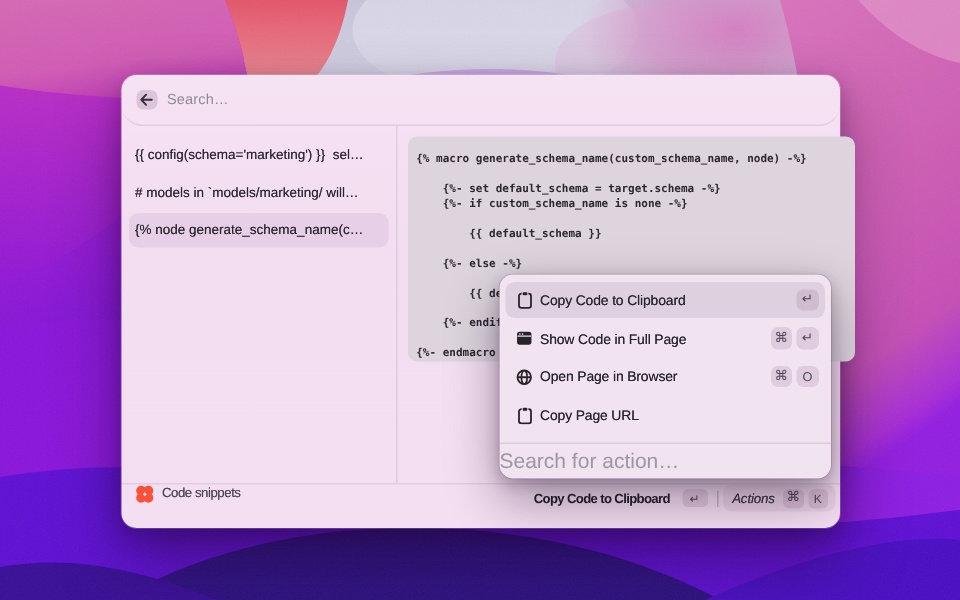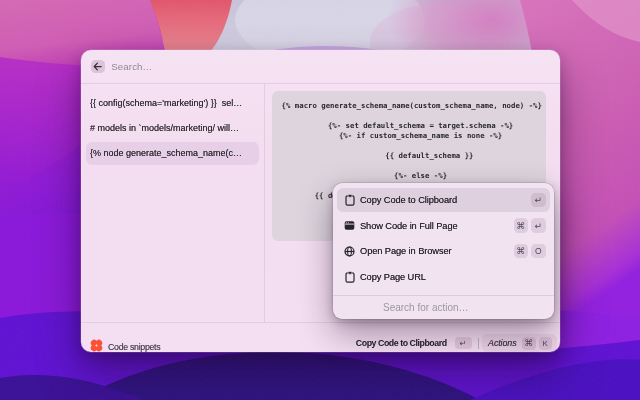--- a/index.html
+++ b/index.html
@@ -7,41 +7,41 @@
          font-family:"Liberation Sans","DejaVu Sans",sans-serif;
          -webkit-font-smoothing:antialiased;}
   #wallpaper{position:absolute;inset:0;}
 
   
   .window{position:absolute;left:80.5px;top:49.5px;width:479px;height:302.5px;
           border-radius:10px;background:linear-gradient(180deg,#f5e2f3 0%,#f3ddf0 40%,#f4def1 100%);
           box-shadow:0 0 0 0.5px rgba(255,255,255,0.25), 0 22px 45px rgba(30,5,45,0.45), 0 5px 14px rgba(30,5,45,0.28);
           display:flex;flex-direction:column;}
   .header{height:33.5px;display:flex;align-items:center;padding-left:10px;
-          border-bottom:1px solid rgba(70,25,70,0.10);flex:0 0 auto;}
+          border-bottom:1px solid rgba(70,25,70,0.10);flex:0 0 auto;border-radius:14px;}
   .back-btn{width:14.5px;height:13px;border-radius:4.5px;background:rgba(100,50,95,0.17);
             display:flex;align-items:center;justify-content:center;border:none;padding:0;}
   .back-arrow{display:flex;align-items:center;justify-content:center;}
   .search-ph{margin-left:6.3px;font-size:9.7px;color:#8f8996;letter-spacing:0.1px;}
 
   .body{flex:1 1 auto;display:flex;min-height:0;}
   .sidebar{width:183.5px;flex:0 0 auto;padding:7.5px 5.5px 0 5.5px;box-sizing:border-box;}
   .item{height:23px;margin-bottom:2px;border-radius:6px;display:flex;align-items:center;
         padding:0 4px;font-size:9px;color:#29262e;white-space:pre;overflow:hidden;letter-spacing:0;text-shadow:0 0 0.3px rgba(41,38,46,0.7);}
   .item.selected{background:#e7d0e7;}
   .vdivider{width:1px;background:rgba(70,25,70,0.10);flex:0 0 auto;}
   .detail{flex:1 1 auto;padding:6.5px 0 0 7px;}
-  .codeblock{background:#ddd4dd;border-radius:6px;width:274px;height:150px;
+  .codeblock{background:#ddd4dd;border-radius:6px;width:298px;height:150px;
              padding:10.5px 0 0 5.5px;box-sizing:border-box;
              font-family:"DejaVu Sans Mono",monospace;font-size:7.33px;font-weight:600;
-             line-height:9.95px;color:#2b2830;text-align:center;}
+             line-height:9.95px;color:#2b2830;}
   .cl{white-space:pre;min-height:9.95px;}
 
   .footer{flex:0 0 auto;height:30px;border-top:1px solid rgba(70,25,70,0.09);
-          display:flex;align-items:flex-end;padding:0 2.5px 0 9.5px;box-sizing:border-box;}
+          display:flex;align-items:flex-start;padding:0 2.5px 0 9.5px;box-sizing:border-box;}
   .app-name{margin-left:5px;font-size:8.8px;font-weight:500;color:#4b4752;letter-spacing:-0.3px;text-shadow:0 0 0.3px rgba(75,71,82,0.7);}
   .footer-right{margin-left:auto;display:flex;align-items:center;}
   .primary-label{font-size:8.8px;font-weight:700;color:#232028;letter-spacing:-0.45px;}
   .kbd{display:flex;align-items:center;justify-content:center;border-radius:4px;
        background:rgba(105,55,100,0.13);color:#4c4754;
        font-family:"DejaVu Sans",sans-serif;}
   .kbd.enter-main{width:17px;height:11.5px;font-size:8px;margin-left:8px;border-radius:3.5px;}
   .fsep{width:1px;height:11px;background:rgba(40,20,40,0.22);margin:0 0 0 6px;}
   .actions-group{display:flex;align-items:center;height:18px;border-radius:5.5px;
                  background:rgba(100,50,95,0.065);padding:0 5px 0 6.5px;margin-left:3px;}
@@ -58,22 +58,22 @@
   .panel-rows{padding:5px 4px 4.5px 4px;}
   .action-row{height:24px;border-radius:6px;display:flex;align-items:center;
               padding:0 4.5px 0 7px;margin-bottom:1.5px;}
   .action-row.selected{background:#ded0de;}
   .action-icon{width:11px;height:12px;flex:0 0 auto;display:flex;align-items:center;justify-content:center;}
   .action-label{margin-left:5px;font-size:9.3px;font-weight:500;color:#26232b;letter-spacing:-0.1px;text-shadow:0 0 0.3px rgba(38,35,43,0.75);}
   .action-keys{margin-left:auto;display:flex;align-items:center;gap:3px;}
   .kbd.pk{width:14.5px;height:14.5px;font-size:9px;border-radius:4.5px;color:#4e4956;}
   .kbd.pk.letter{font-family:"Liberation Sans","DejaVu Sans",sans-serif;font-size:8.5px;font-weight:500;}
   .panel-divider{height:1px;background:rgba(70,25,70,0.11);flex:0 0 auto;}
-  .panel-search{flex:1 1 auto;display:flex;align-items:center;padding-left:10px;
-                font-size:10px;color:#9d96a4;margin-left:40px;}
+  .panel-search{flex:1 1 auto;display:flex;align-items:center;
+                font-size:14px;color:#9d96a4;}
 </style>
 </head>
 <body>
 
 <div id="stage">
 
   <svg id="wallpaper" width="640" height="400" viewBox="0 0 640 400" preserveAspectRatio="none">
     <defs>
       <filter id="fNoise" x="0" y="0" width="100%" height="100%">
         <feTurbulence type="fractalNoise" baseFrequency="0.85" numOctaves="2" stitchTiles="stitch"></feTurbulence>

